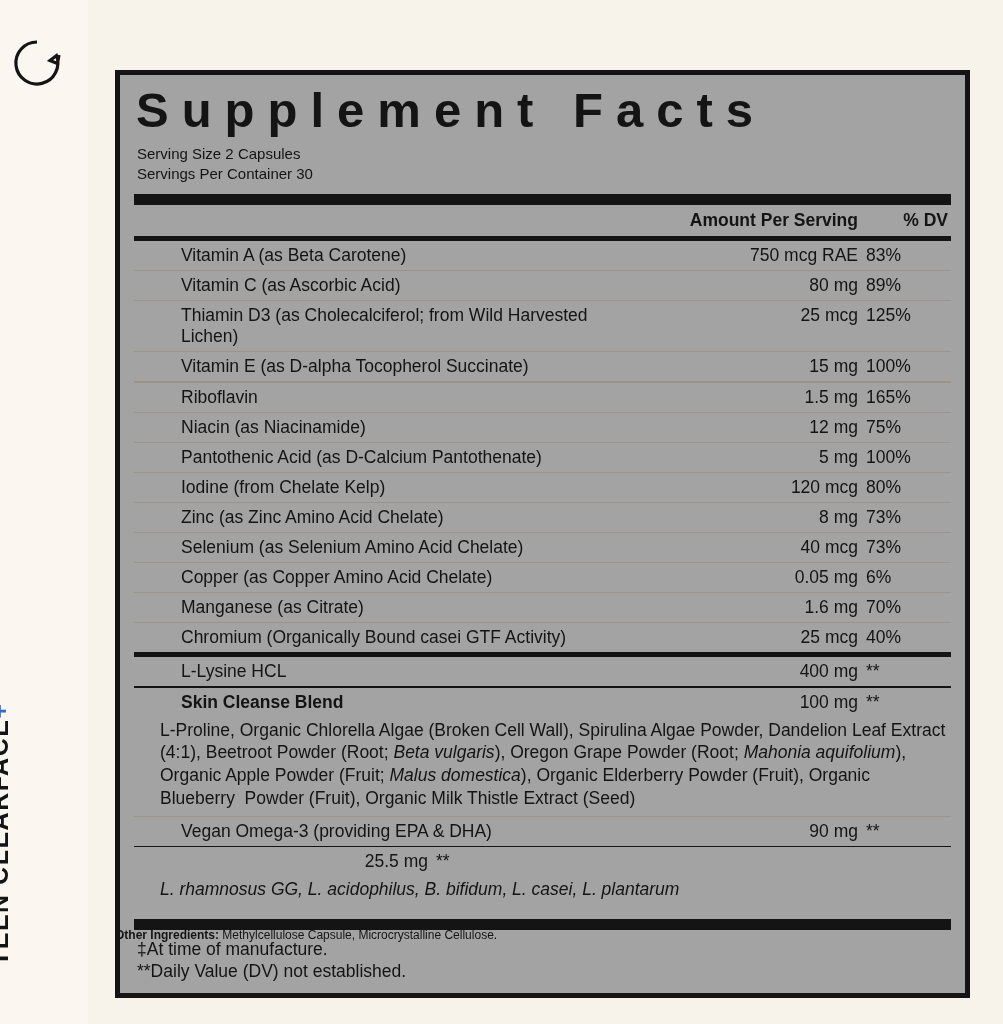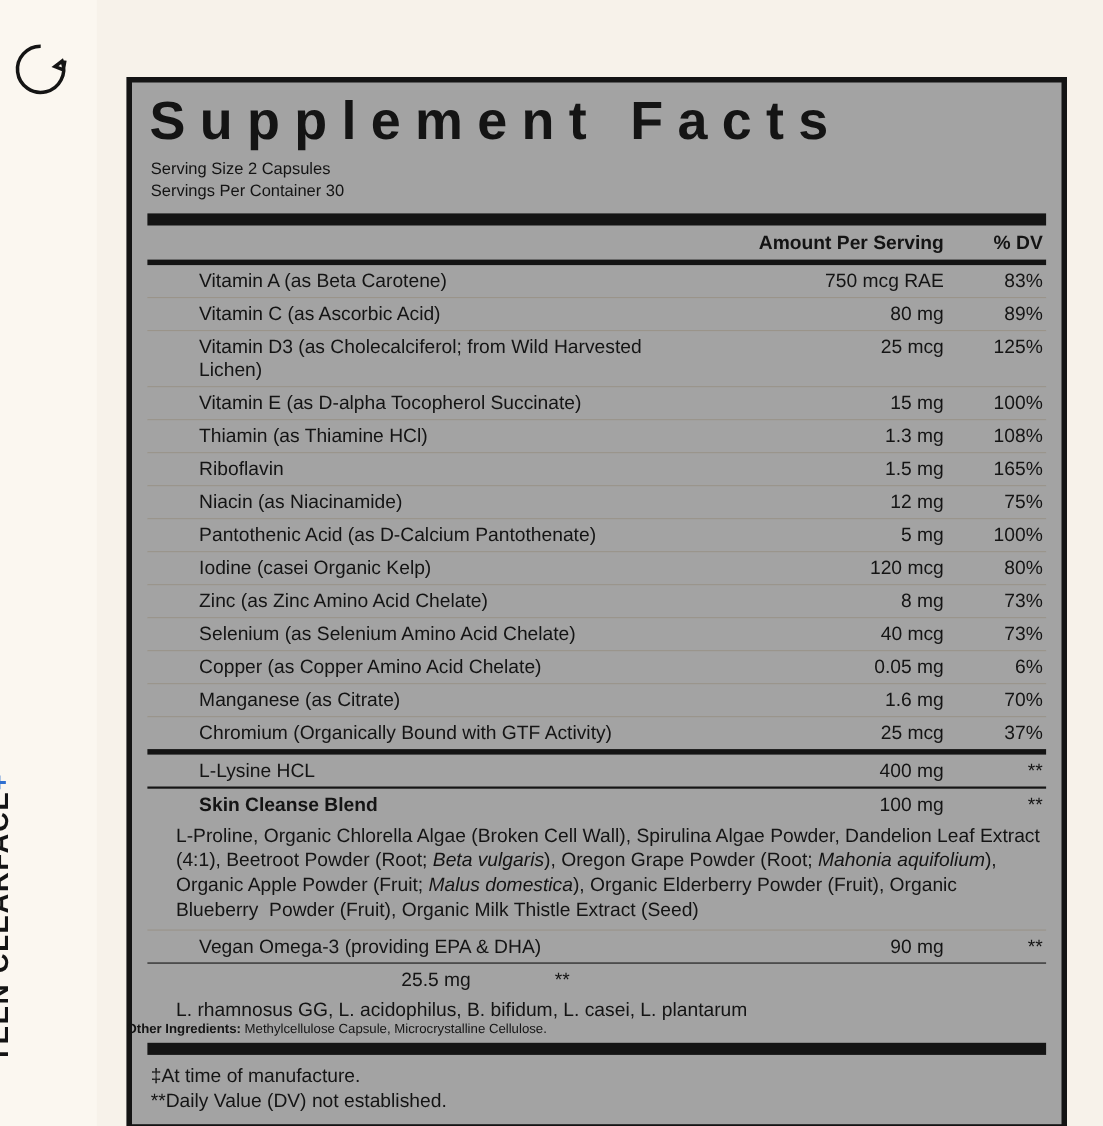--- a/index.html
+++ b/index.html
@@ -119,29 +119,30 @@
 
   .row {
     display: flex;
     align-items: baseline;
     font-size: 17.5px;
     padding: 4px 3px 4px 3px;
     margin-left: 41px;
   }
   .row .nm { flex: 1; padding-left: 3px; }
   .row .amt { width: 250px; text-align: right; padding-right: 8px; }
-  .row .dv { width: 82px; text-align: right; }
+  .row .dv { width: 82px; }
   .row.bold .nm { font-weight: bold; }
 
   .blend-desc {
     font-size: 17.5px;
     line-height: 1.3;
     padding: 2px 4px 6px 26px;
   }
   .blend-desc.italic-list {
+    font-style: italic;
     padding-bottom: 8px;
   }
   .it { font-style: italic; }
 
   .footnotes {
     font-size: 17.5px;
     line-height: 1.28;
     padding: 8px 3px 2px 3px;
   }
 
@@ -196,57 +197,52 @@
         <div class="dv">83%</div>
       </div>
       <div class="rule-hair"></div>
       <div class="row">
         <div class="nm">Vitamin C (as Ascorbic Acid)</div>
         <div class="amt">80 mg</div>
         <div class="dv">89%</div>
       </div>
       <div class="rule-hair"></div>
       <div class="row">
-        <div class="nm">Vitamin D3 (as Cholecalciferol; from Wild Harvested Lichen)</div>
+        <div class="nm">Thiamin D3 (as Cholecalciferol; from Wild Harvested Lichen)</div>
         <div class="amt">25 mcg</div>
         <div class="dv">125%</div>
       </div>
       <div class="rule-hair"></div>
       <div class="row">
         <div class="nm">Vitamin E (as D-alpha Tocopherol Succinate)</div>
         <div class="amt">15 mg</div>
         <div class="dv">100%</div>
       </div>
       <div class="rule-hair"></div>
-      <div class="row">
-        <div class="nm">Thiamin (as Thiamine HCl)</div>
-        <div class="amt">1.3 mg</div>
-        <div class="dv">108%</div>
-      </div>
       <div class="rule-hair"></div>
       <div class="row">
         <div class="nm">Riboflavin</div>
         <div class="amt">1.5 mg</div>
         <div class="dv">165%</div>
       </div>
       <div class="rule-hair"></div>
       <div class="row">
         <div class="nm">Niacin (as Niacinamide)</div>
         <div class="amt">12 mg</div>
         <div class="dv">75%</div>
       </div>
       <div class="rule-hair"></div>
       <div class="row">
         <div class="nm">Pantothenic Acid (as D-Calcium Pantothenate)</div>
         <div class="amt">5 mg</div>
         <div class="dv">100%</div>
       </div>
       <div class="rule-hair"></div>
       <div class="row">
-        <div class="nm">Iodine (casei Organic Kelp)</div>
+        <div class="nm">Iodine (from Chelate Kelp)</div>
         <div class="amt">120 mcg</div>
         <div class="dv">80%</div>
       </div>
       <div class="rule-hair"></div>
       <div class="row">
         <div class="nm">Zinc (as Zinc Amino Acid Chelate)</div>
         <div class="amt">8 mg</div>
         <div class="dv">73%</div>
       </div>
       <div class="rule-hair"></div>
@@ -262,23 +258,23 @@
         <div class="dv">6%</div>
       </div>
       <div class="rule-hair"></div>
       <div class="row">
         <div class="nm">Manganese (as Citrate)</div>
         <div class="amt">1.6 mg</div>
         <div class="dv">70%</div>
       </div>
       <div class="rule-hair"></div>
       <div class="row">
-        <div class="nm">Chromium (Organically Bound with GTF Activity)</div>
+        <div class="nm">Chromium (Organically Bound casei GTF Activity)</div>
         <div class="amt">25 mcg</div>
-        <div class="dv">37%</div>
+        <div class="dv">40%</div>
       </div>
     </div>
 
     <div class="rule-med"></div>
 
     <div class="row">
       <div class="nm">L-Lysine HCL</div>
       <div class="amt">400 mg</div>
       <div class="dv">**</div>
     </div>

